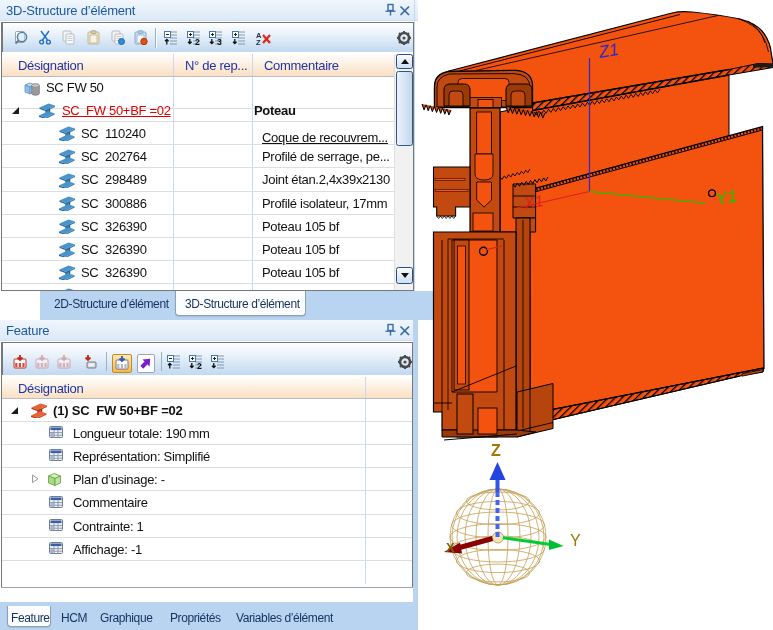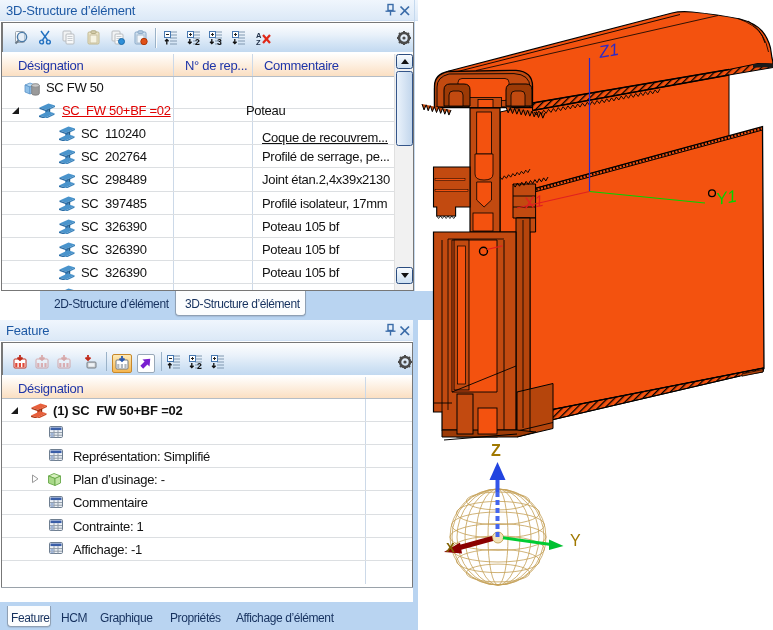--- a/index.html
+++ b/index.html
@@ -280,21 +280,21 @@
       </div>
       <div class="row" style="top:22px;height:23px;">
         <div class="bb"></div>
         <svg class="ic" style="left:9px;top:7px" width="9" height="9">
           <use href="#tri-exp"></use>
         </svg>
         <svg class="ic" style="left:37px;top:3px" width="16" height="16">
           <use href="#ib"></use>
         </svg>
         <span class="txt" style="left:60px;top:4px;color:#e10000;text-decoration:underline;">SC  FW 50+BF =02</span>
-        <span class="txt" style="left:244px;top:4px;">Poteau</span>
+        <span class="txt" style="left:252px;top:4px;font-weight:bold;">Poteau</span>
       </div>
       <div class="row" style="top:45px;height:23px;">
         <div class="bb"></div>
         <svg class="ic" style="left:57px;top:3px" width="16" height="16">
           <use href="#ib"></use>
         </svg>
         <span class="txt" style="left:79px;top:4px;">SC  110240</span>
         <span class="txt" style="left:260px;top:8px;text-decoration:underline;">Coque de recouvrem...</span>
       </div>
       <div class="row" style="top:68px;height:23px;">
@@ -311,21 +311,21 @@
           <use href="#ib"></use>
         </svg>
         <span class="txt" style="left:79px;top:4px;">SC  298489</span>
         <span class="txt" style="left:260px;top:4px;">Joint étan.2,4x39x2130</span>
       </div>
       <div class="row" style="top:115px;height:23px;">
         <div class="bb"></div>
         <svg class="ic" style="left:57px;top:3px" width="16" height="16">
           <use href="#ib"></use>
         </svg>
-        <span class="txt" style="left:79px;top:4px;">SC  397485</span>
+        <span class="txt" style="left:79px;top:4px;">SC  300886</span>
         <span class="txt" style="left:260px;top:4px;">Profilé isolateur, 17mm</span>
       </div>
       <div class="row" style="top:138px;height:23px;">
         <div class="bb"></div>
         <svg class="ic" style="left:57px;top:3px" width="16" height="16">
           <use href="#ib"></use>
         </svg>
         <span class="txt" style="left:79px;top:4px;">SC  326390</span>
         <span class="txt" style="left:260px;top:4px;">Poteau 105 bf</span>
       </div>
@@ -428,20 +428,21 @@
         <svg class="ic" style="left:29px;top:3px" width="16" height="16">
           <use href="#ibr"></use>
         </svg>
         <span class="txt" style="left:51px;top:4px;font-weight:bold;letter-spacing:-0.2px;">(1) SC  FW 50+BF =02</span>
       </div>
       <div class="row" style="top:23px;height:23px;">
         <div class="bb"></div>
         <svg class="ic" style="left:47px;top:3px" width="16" height="16">
           <use href="#grid"></use>
         </svg>
+        <span class="txt" style="left:71px;top:4px;">Longueur totale: 190 mm</span>
       </div>
       <div class="row" style="top:69px;height:23px;">
         <div class="bb"></div>
         <svg class="ic" style="left:29px;top:6px" width="8" height="10">
           <use href="#tri-col"></use>
         </svg>
         <svg class="ic" style="left:45px;top:3px" width="16" height="16">
           <use href="#gcube"></use>
         </svg>
         <span class="txt" style="left:71px;top:4px;">Plan d’usinage: -</span>
@@ -478,21 +479,21 @@
     <div class="abs" style="left:1px;top:342px;width:1px;height:246px;background:#777;"></div>
 <div class="abs" style="left:412px;top:342px;width:1px;height:246px;background:#777;"></div>
 <div class="abs" style="left:1px;top:587px;width:412px;height:1px;background:#9aa2aa;"></div>
 <div class="abs" style="left:413px;top:320px;width:5px;height:282px;background:#b9d4f1;"></div>
 <div class="abs strip" style="top:602px;height:28px;">
 <div class="tabsel" style="left:7px;top:4px;width:44px;height:21px;"></div>
 <span class="tab" style="left:11px;top:9px;">Feature</span>
 <span class="tab" style="left:61px;top:9px;">HCM</span>
 <span class="tab" style="left:100px;top:9px;">Graphique</span>
 <span class="tab" style="left:170px;top:9px;">Propriétés</span>
-<span class="tab" style="left:236px;top:9px;">Affichage d’élément</span>
+<span class="tab" style="left:236px;top:9px;">Variables d’élément</span>
 </div>
 <svg class="abs" style="left:418px;top:0" width="355" height="630" viewBox="0 0 355 630">
       <defs>
         <pattern id="hatch" width="5" height="5" patternUnits="userSpaceOnUse" patternTransform="rotate(45)">
           <rect width="5" height="5" fill="#f3520f"></rect>
           <line x1="0" y1="0" x2="0" y2="5" stroke="#000" stroke-width="2.6"></line>
         </pattern>
       </defs>
       <polygon points="82,112 114.5,105 311,71.5 311,136 111.7,190 99,193.5 99,232 82,232" fill="#f3520f" stroke="#000" stroke-width="1"></polygon>
       <polygon points="111.7,189.8 344.5,126.5 346,368 112,414" fill="#f3520f" stroke="#000" stroke-width="1.3"></polygon>

